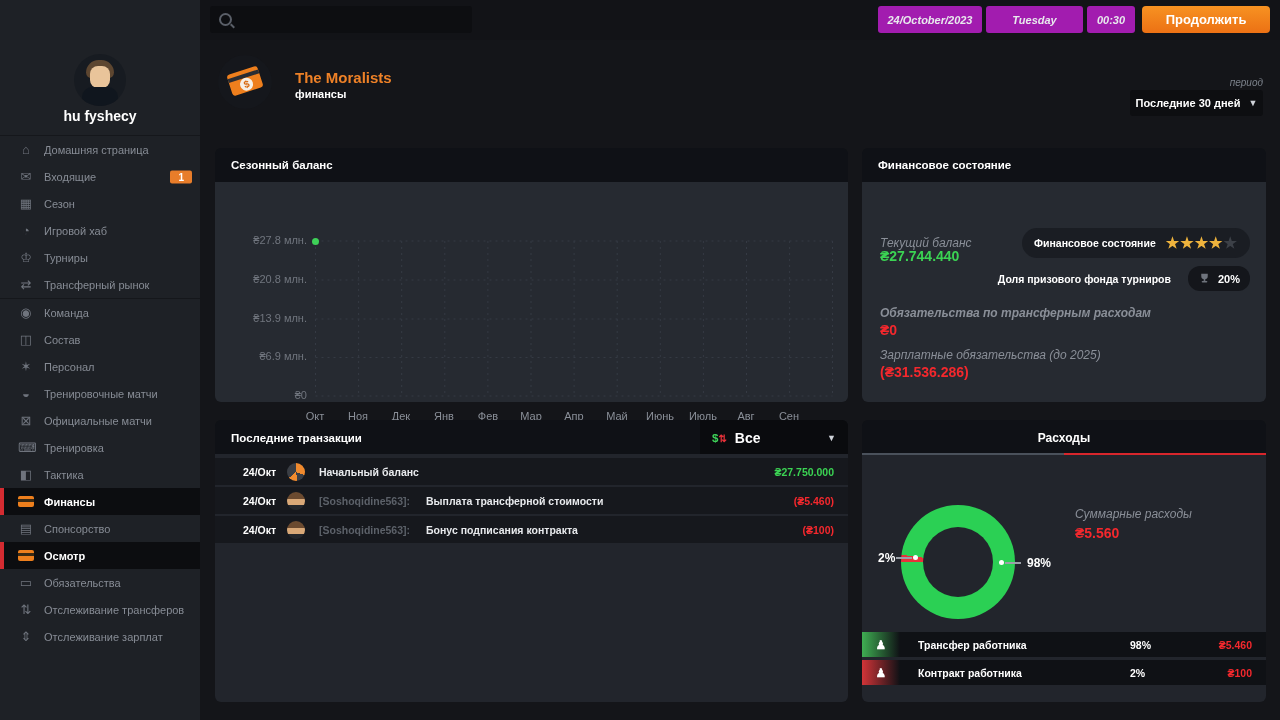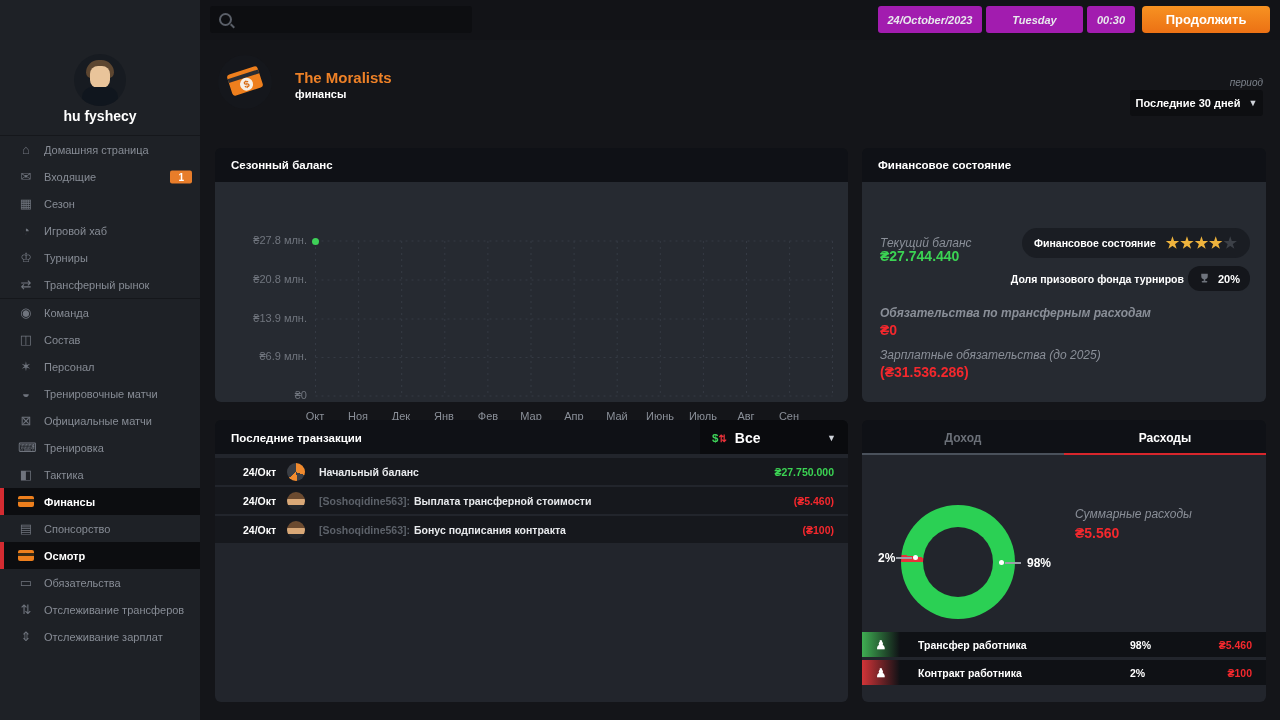--- a/index.html
+++ b/index.html
@@ -62,34 +62,34 @@
   .dot{position:absolute;width:7px;height:7px;border-radius:50%;background:#3ed158;}
   
   .it-lbl{font-style:italic;font-size:12px;color:#8a8f98;}
   .green{color:#3bd353;}
   .red{color:#f4282d;}
   .val{font-size:14px;font-weight:bold;}
   .statebox{position:absolute;right:16px;top:46px;height:30px;background:#1a1d23;border-radius:15px;display:flex;align-items:center;
             padding:0 12px;gap:10px;font-size:10.5px;font-weight:bold;color:#fff;}
   .star{color:#eeb33d;font-size:15px;letter-spacing:1px;}
   .star.off{color:#3c4047;}
-  .prizerow{position:absolute;right:16px;top:84px;display:flex;align-items:center;gap:4px;}
+  .prizerow{position:absolute;right:16px;top:84px;display:flex;align-items:center;gap:17px;}
   .prize-lbl{font-size:10.5px;font-weight:bold;color:#fff;}
   .prize-badge{height:25px;background:#14161b;border-radius:12px;display:flex;align-items:center;padding:0 10px;gap:7px;
                font-size:11px;font-weight:bold;color:#fff;}
   
   .txhead-dd{position:absolute;right:0;top:0;width:148px;height:36px;background:#0a0b0e;border-radius:0 6px 0 0;
              display:flex;align-items:center;padding:0 12px;box-sizing:border-box;gap:8px;}
   .txrow{position:absolute;left:0;width:633px;height:27px;background:#16181d;display:flex;align-items:center;font-size:10.5px;}
   .txdate{width:44px;margin-left:28px;font-weight:bold;color:#fff;}
   .txico{width:18px;height:18px;border-radius:50%;margin-right:14px;}
   .ico-pie{background:conic-gradient(#f08a2e 0 110deg,#3a3e45 110deg 170deg,#f08a2e 170deg 230deg,#3a3e45 230deg 360deg);}
   .ico-player{background:linear-gradient(180deg,#6b4a2f 0 40%,#d9a877 40% 72%,#23262b 72% 100%);}
   .txactor{color:#5c6169;font-weight:bold;}
-  .txtext{color:#e8eaed;font-weight:bold;margin-left:4px;}
+  .txtext{color:#e8eaed;font-weight:bold;margin-left:16px;}
   .txamt{position:absolute;right:14px;font-weight:bold;font-size:10.5px;}
   
   .tabbar{height:35px;background:#0f1116;border-radius:6px 6px 0 0;display:flex;position:relative;}
   .tab{flex:1;display:flex;align-items:center;justify-content:center;font-size:12px;font-weight:bold;color:#6b7078;}
   .tab.active{color:#fff;}
   .tabline{position:absolute;bottom:0;height:2px;}
   .donut{position:absolute;left:39px;top:50px;width:114px;height:114px;border-radius:50%;
          background:conic-gradient(#2bd054 0 270deg,#e8323a 270deg 277.2deg,#2bd054 277.2deg 360deg);}
   .donut::after{content:"";position:absolute;left:22px;top:22px;width:70px;height:70px;border-radius:50%;background:#22252c;}
   .d-lbl{position:absolute;font-size:12px;font-weight:bold;color:#fff;}
@@ -344,23 +344,20 @@
         <span class="txico ico-player"></span>
         <span class="txactor">[Soshoqidine563]:</span>
         <span class="txtext">Бонус подписания контракта</span>
         <span class="txamt red">(₴100)</span>
       </div>
     </div>
   </div>
 
   <div class="abs panel" style="left:862px;top:420px;width:404px;height:282px;">
     <div class="tabbar">
-      <div class="tab">
-          <span>Доход</span>
-        </div>
       <div class="tab active">
           <span>Расходы</span>
         </div>
       <div class="tabline" style="left:0;width:202px;background:#4a515b;"></div>
       <div class="tabline" style="left:202px;width:202px;background:#d8262c;"></div>
     </div>
     <div class="pbody body-dark" style="top:35px;">
       <div class="donut"></div>
       <span class="d-lbl" style="left:16px;top:96px;">2%</span>
       <span class="d-line" style="left:34px;top:102px;width:16px;"></span>

